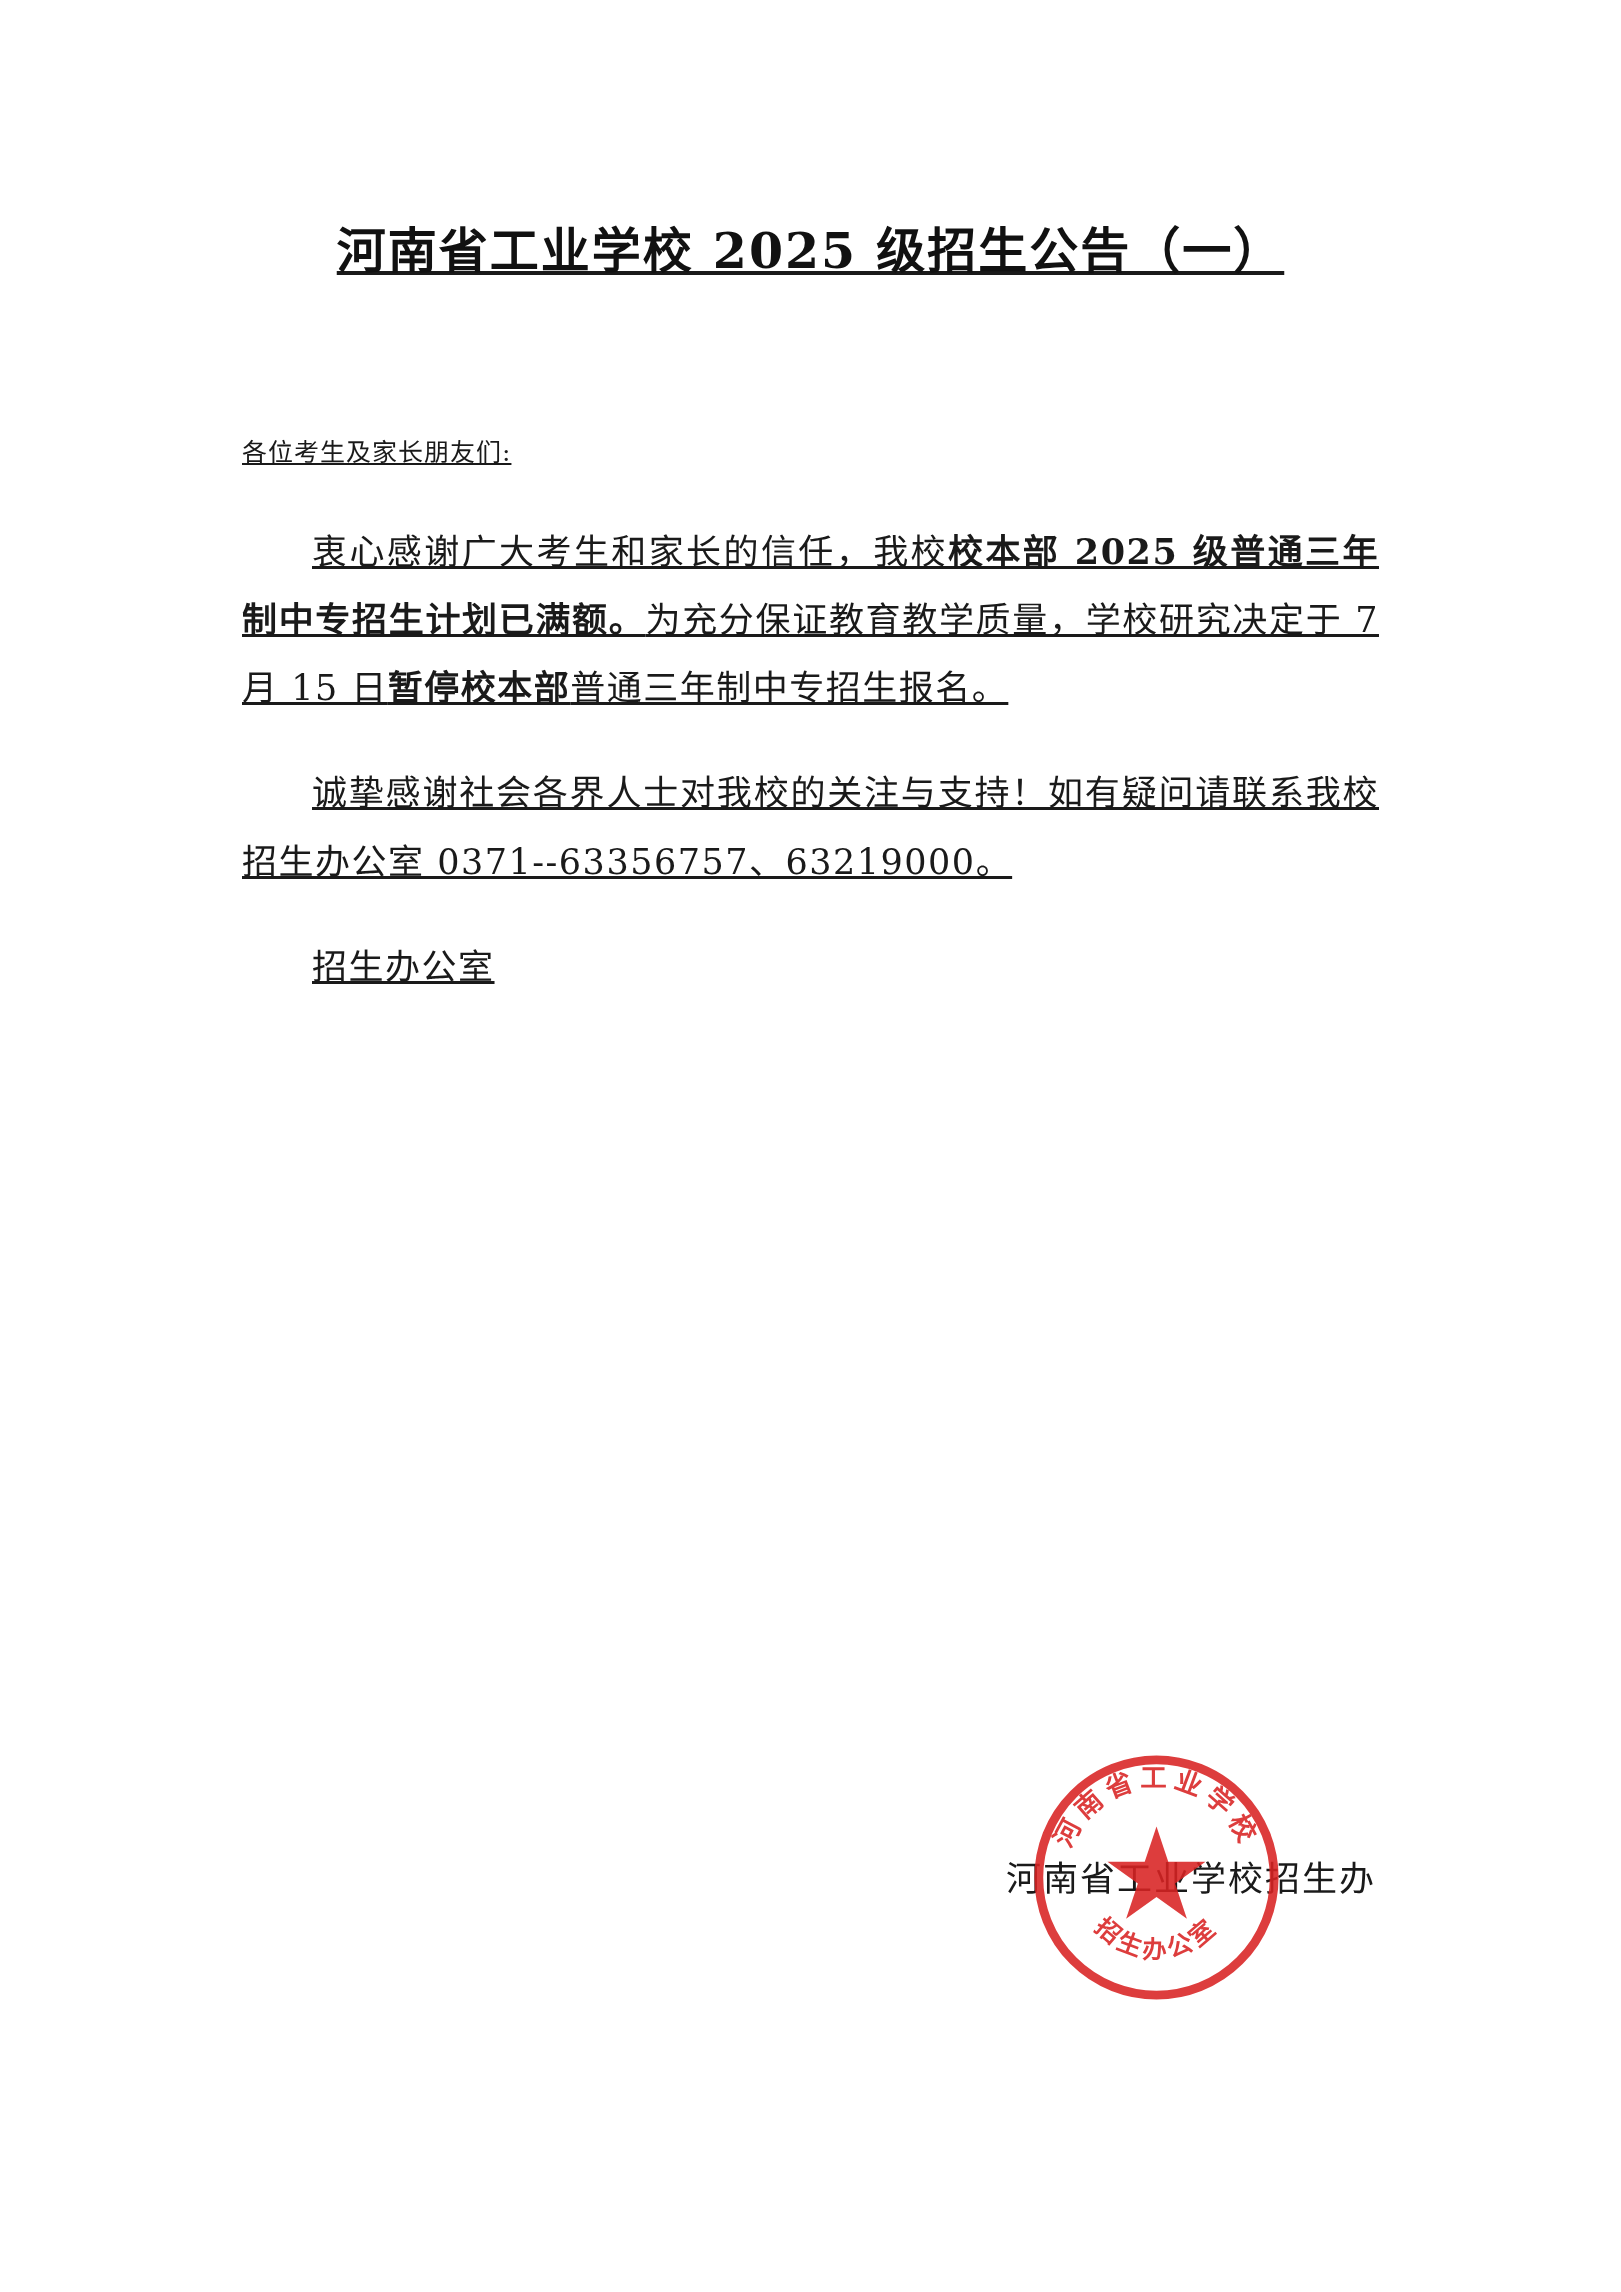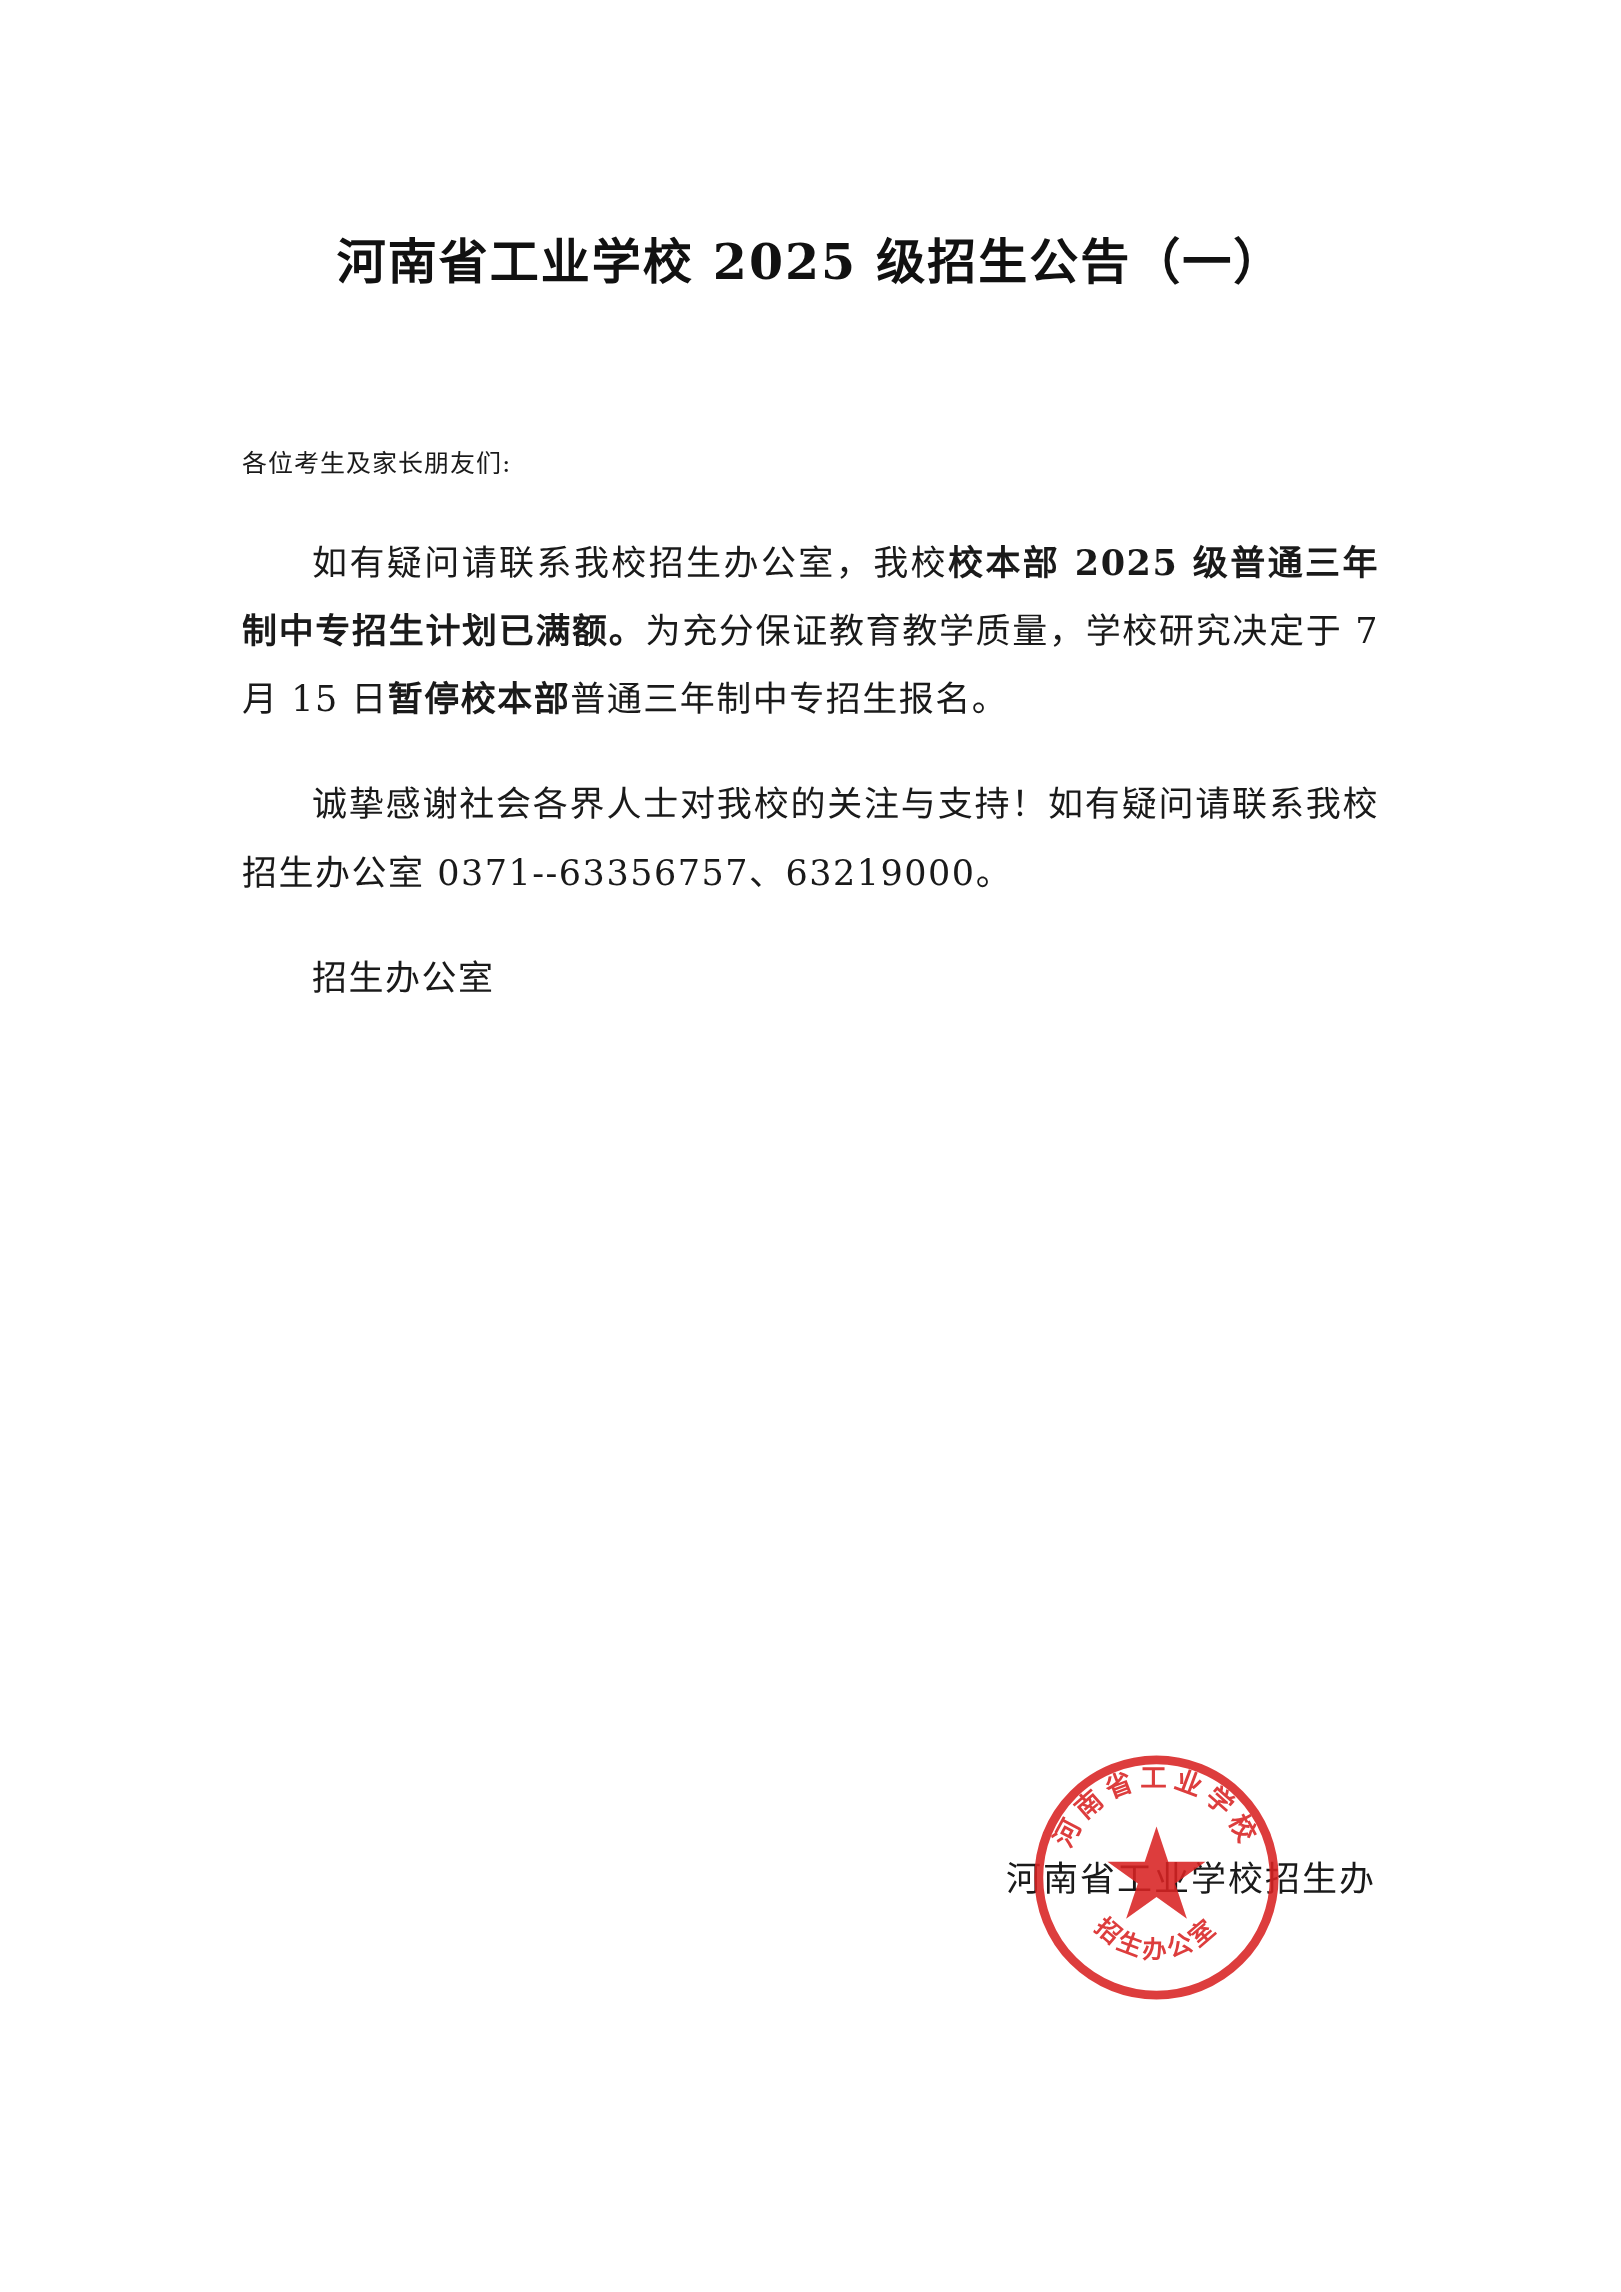--- a/index.html
+++ b/index.html
@@ -14,21 +14,22 @@
     color: #1a1a1a;
     position: relative;
     overflow: hidden;
   }
 
   .page {
     position: relative;
     width: 1621px;
     height: 2293px;
     box-sizing: border-box;
-    padding: 16px;
+    padding: 5px;
+    text-decoration: underline;
   }
 
   .doc-title {
     text-align: center;
     font-size: 49px;
     font-weight: bold;
     letter-spacing: 2px;
     margin: 0;
     padding-top: 206px;
     font-family: "DejaVu Serif", "Liberation Serif", serif;
@@ -107,21 +108,21 @@
 <body>
 
 <div class="page">
 
   <h1 class="doc-title">河南省工业学校 2025 级招生公告（一）</h1>
 
   <div class="body-block">
 
     <div class="salutation">各位考生及家长朋友们:</div>
 
-    <p class="para" id="para-1"><span>如有疑问请联系我校招生办公室，我校</span><span class="b">校本部 2025 级普通三年制中专招生计划已满额。</span><span>为充分保证教育教学质量，学校研究决定于 7 月 15 日</span><span class="b">暂停校本部</span><span>普通三年制中专招生报名。</span></p>
+    <p class="para" id="para-1"><span>衷心感谢广大考生和家长的信任，我校</span><span class="b">校本部 2025 级普通三年制中专招生计划已满额。</span><span>为充分保证教育教学质量，学校研究决定于 7 月 15 日</span><span class="b">暂停校本部</span><span>普通三年制中专招生报名。</span></p>
     <p class="para" id="para-4"><span>诚挚感谢社会各界人士对我校的关注与支持！如有疑问请联系我校招生办公室 0371--63356757、63219000。</span></p>
     <p class="para tight" id="para-5"><span>招生办公室</span></p>
 
   </div>
 
   <div class="sign-block">
     <span class="sign-line">河南省工业学校招生办</span>
   </div>
 
   <div class="seal">

